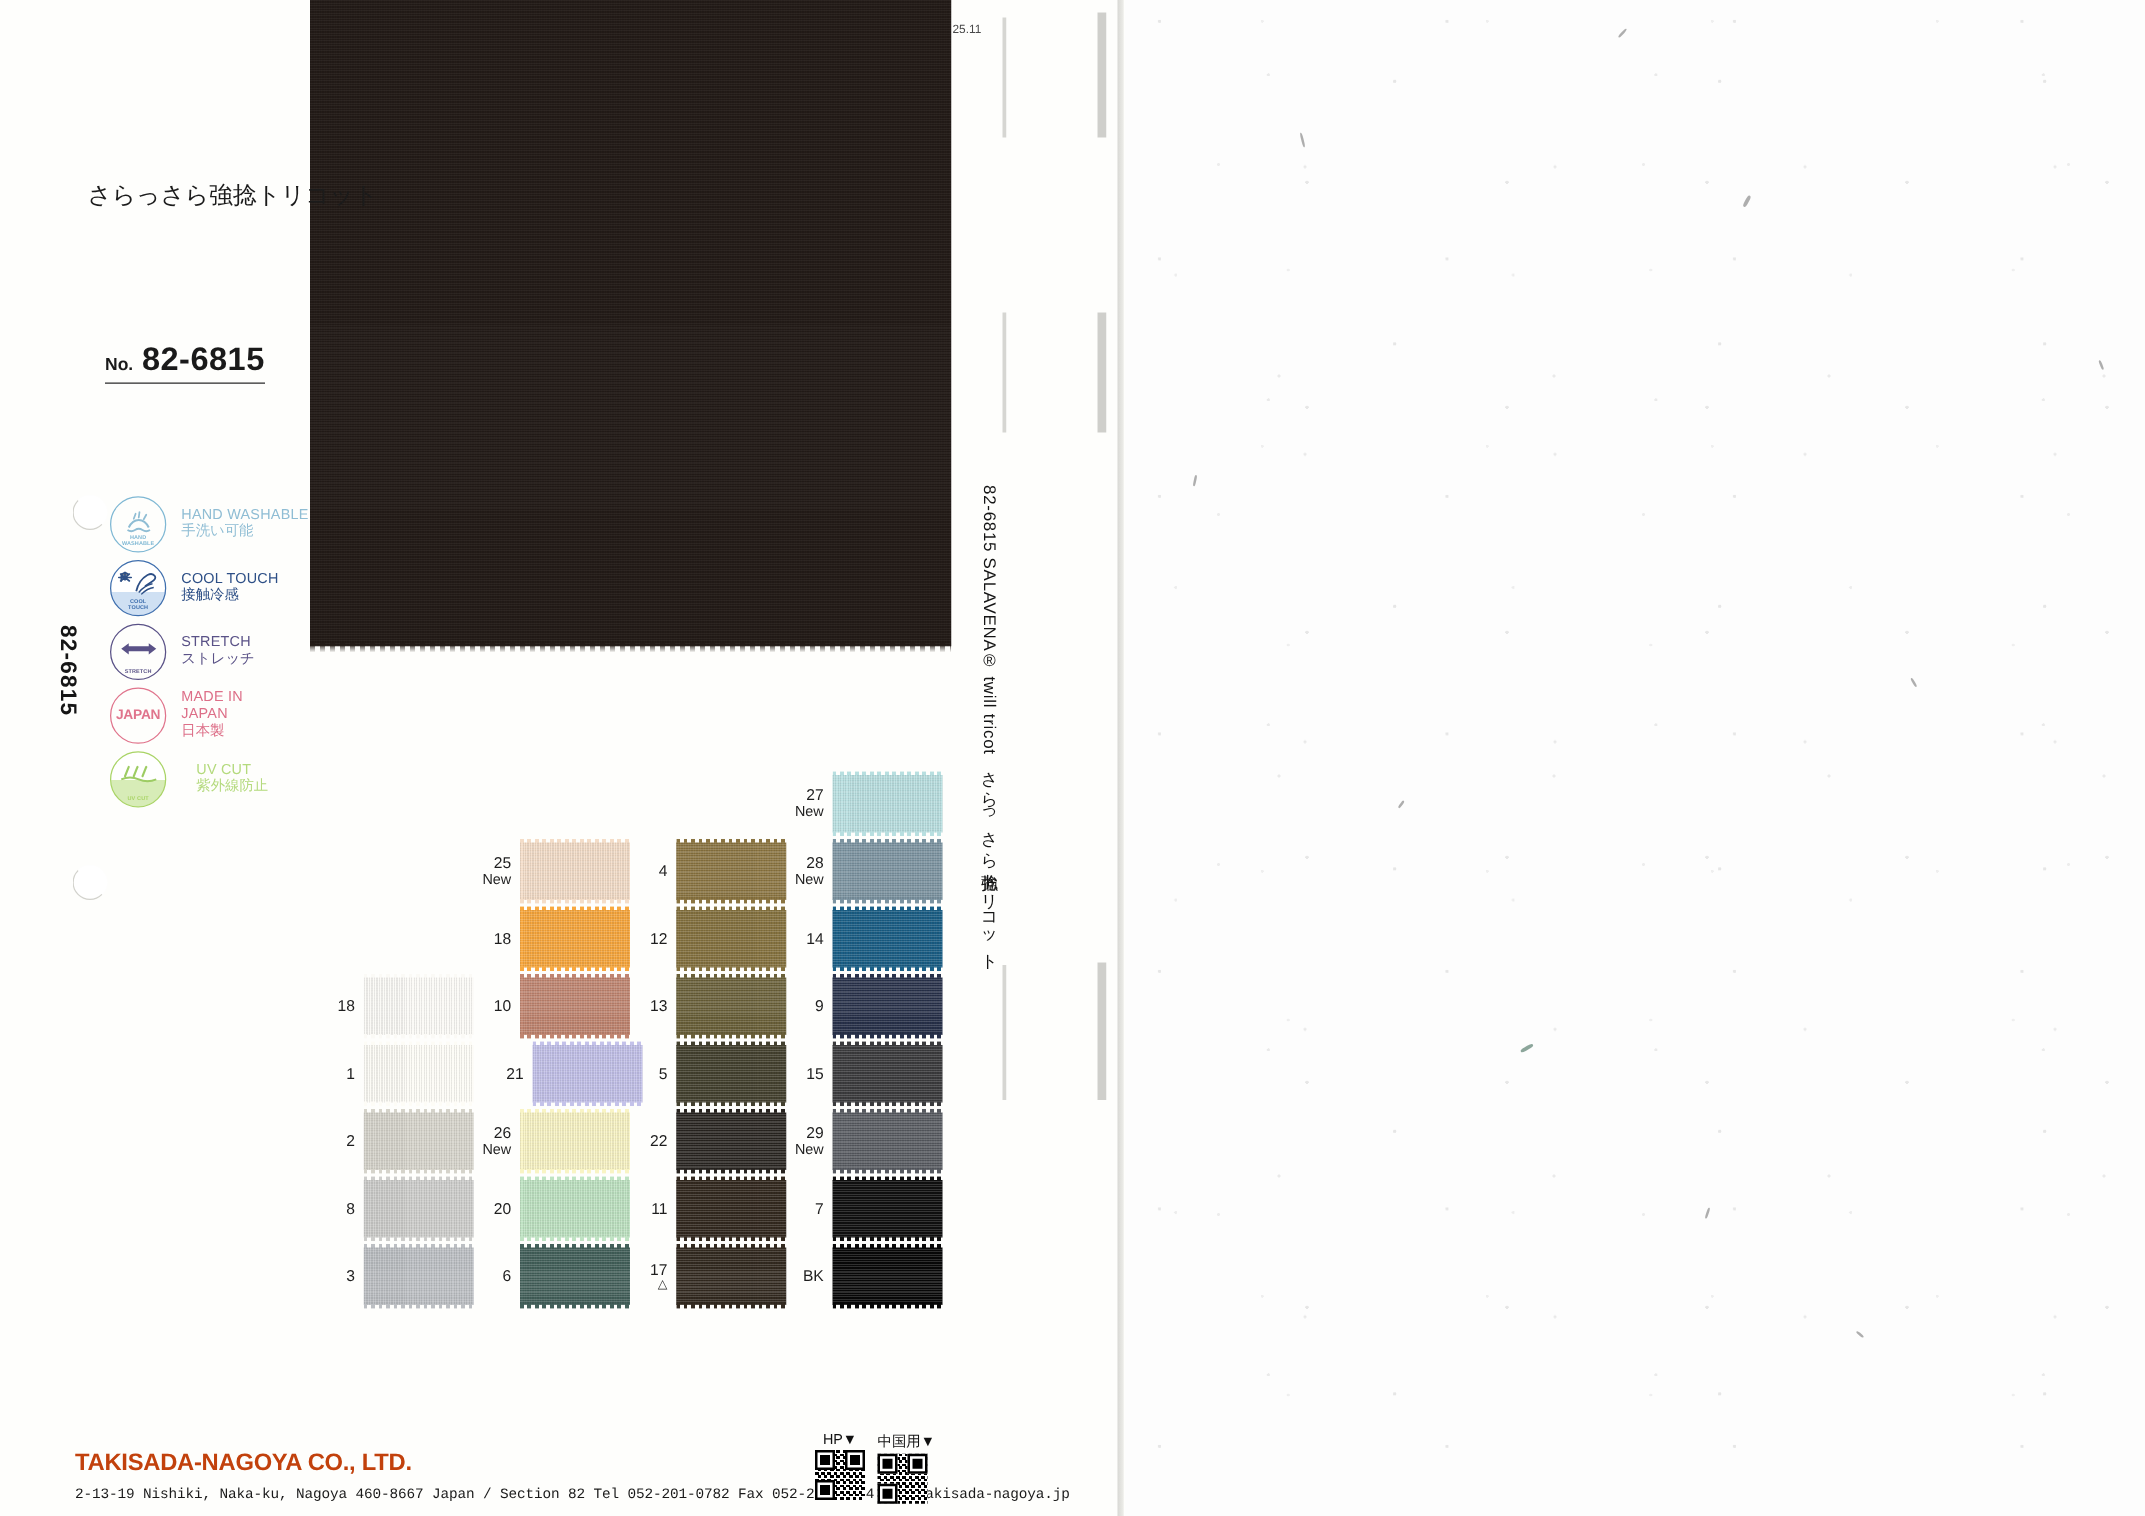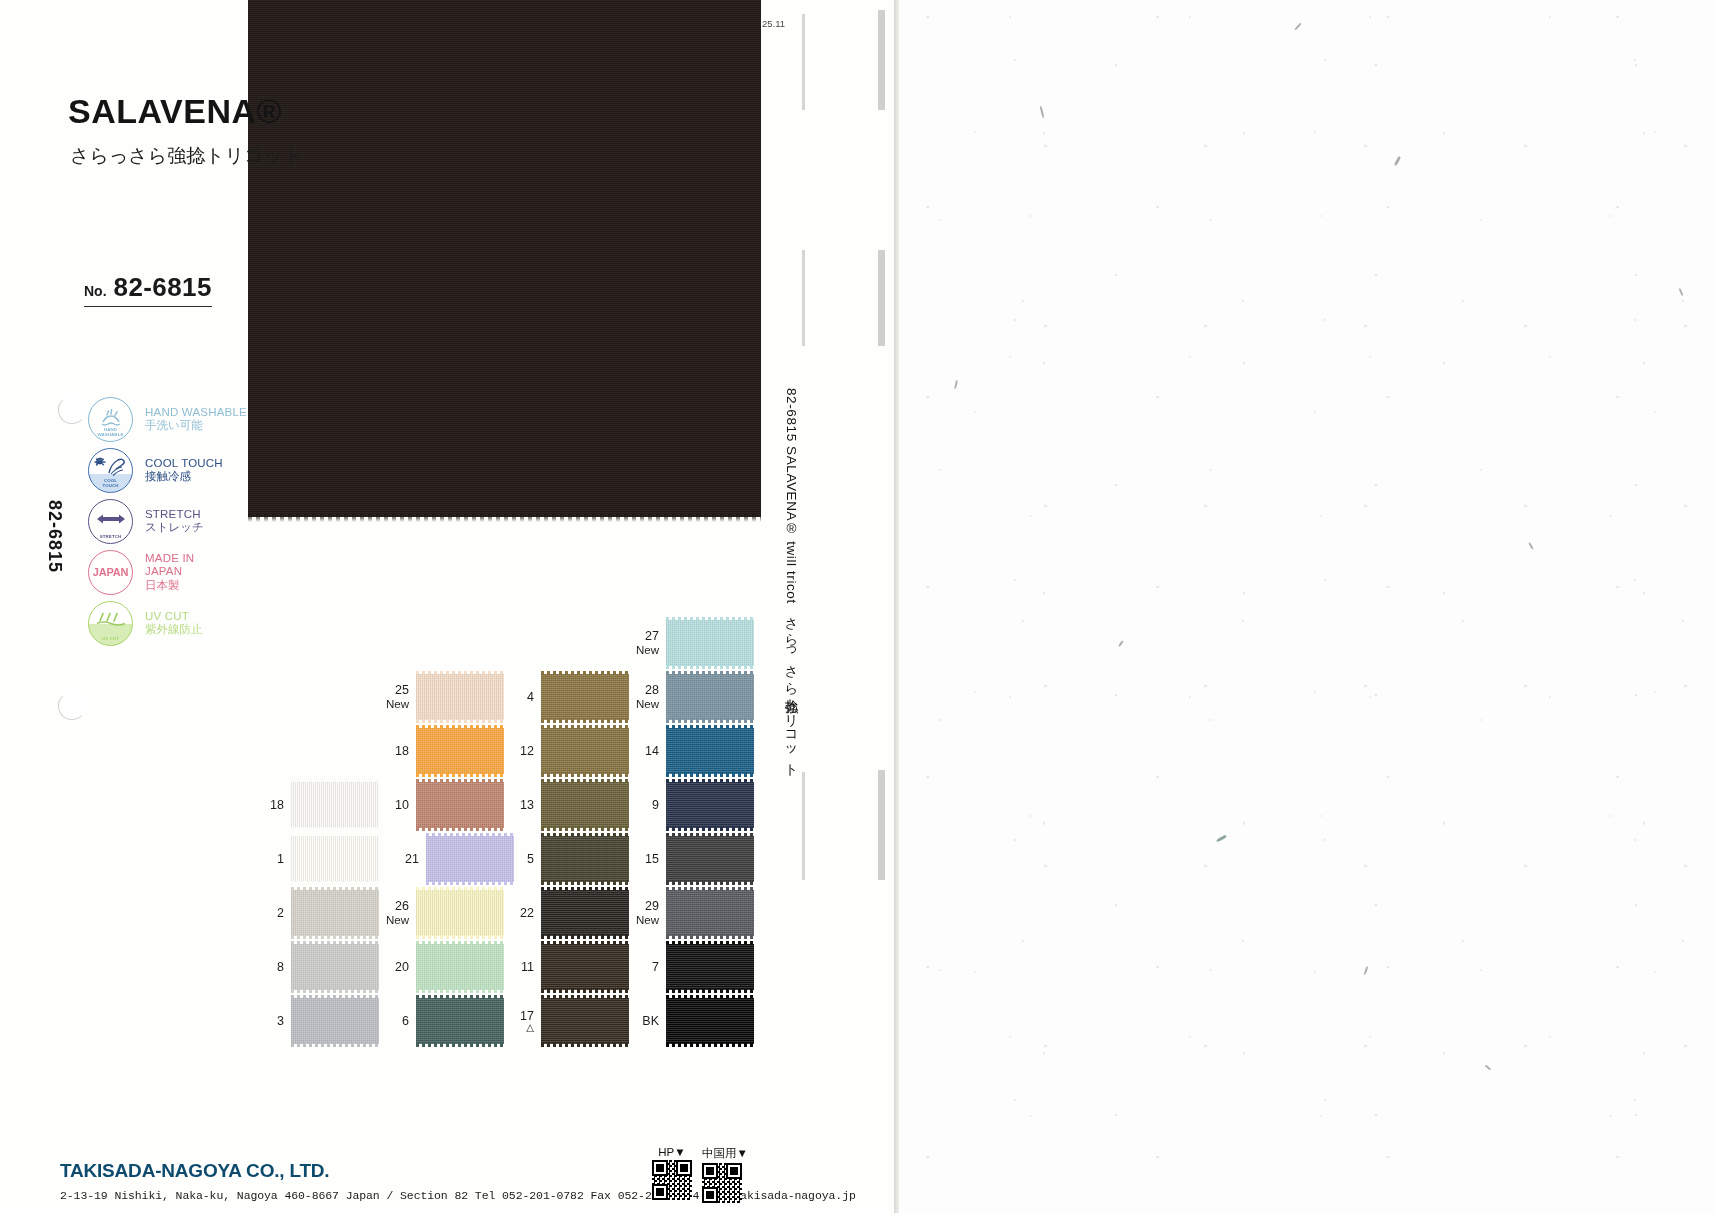--- a/index.html
+++ b/index.html
@@ -204,21 +204,21 @@
     display: block;
   }
   .feature-text .jp {
     font-size: 11.5px;
     display: block;
   }
   .f-hand   { color: #7fb8d4; }
   .f-cool   { color: #3f6fae; }
   .f-stretch{ color: #5a5287; }
   .f-japan  { color: #e0748c; }
-  .f-uv     { color: #a9d466; }
+  .f-uv     { color: #a9d466; gap: 12px; }
 
   .f-hand .feature-text .en,
   .f-hand .feature-text .jp { color: #8fbdd4; }
   .f-cool .feature-text .en,
   .f-cool .feature-text .jp { color: #2d4f86; }
   .f-stretch .feature-text .en,
   .f-stretch .feature-text .jp { color: #5a5287; }
   .f-japan .feature-text .en,
   .f-japan .feature-text .jp { color: #dd6f88; }
   .f-uv .feature-text .en,
@@ -294,21 +294,21 @@
     pointer-events: none;
   }
 
   
   #footer-company {
     position: absolute;
     left: 60px; top: 1160px;
     font-size: 19px;
     font-weight: bold;
     letter-spacing: -.2px;
-    color: #0c4a6e;
+    color: #c2410c;
   }
   #footer-address {
     position: absolute;
     left: 60px; top: 1189px;
     font-family: "Liberation Mono", "DejaVu Sans Mono", monospace;
     font-size: 11.5px;
     letter-spacing: -.1px;
     color: #1a1a1a;
     white-space: nowrap;
   }
@@ -381,21 +381,20 @@
 </div>
 
 <div id="card">
 
   <div class="punch" style="left:58px; top:396px;"></div>
   <div class="punch" style="left:58px; top:692px;"></div>
 
   <div id="main-swatch"></div>
   <div id="main-swatch-date">25.11</div>
 
-  <div id="brand-title">SALAVENA®</div>
   <div id="brand-subtitle">さらっさら強捻トリコット</div>
 
 
   <div id="article-no">
     <span class="no-label">No.</span>
     <span class="no-value">82-6815</span>
   </div>
 
   <div id="side-code">82-6815</div>
 

